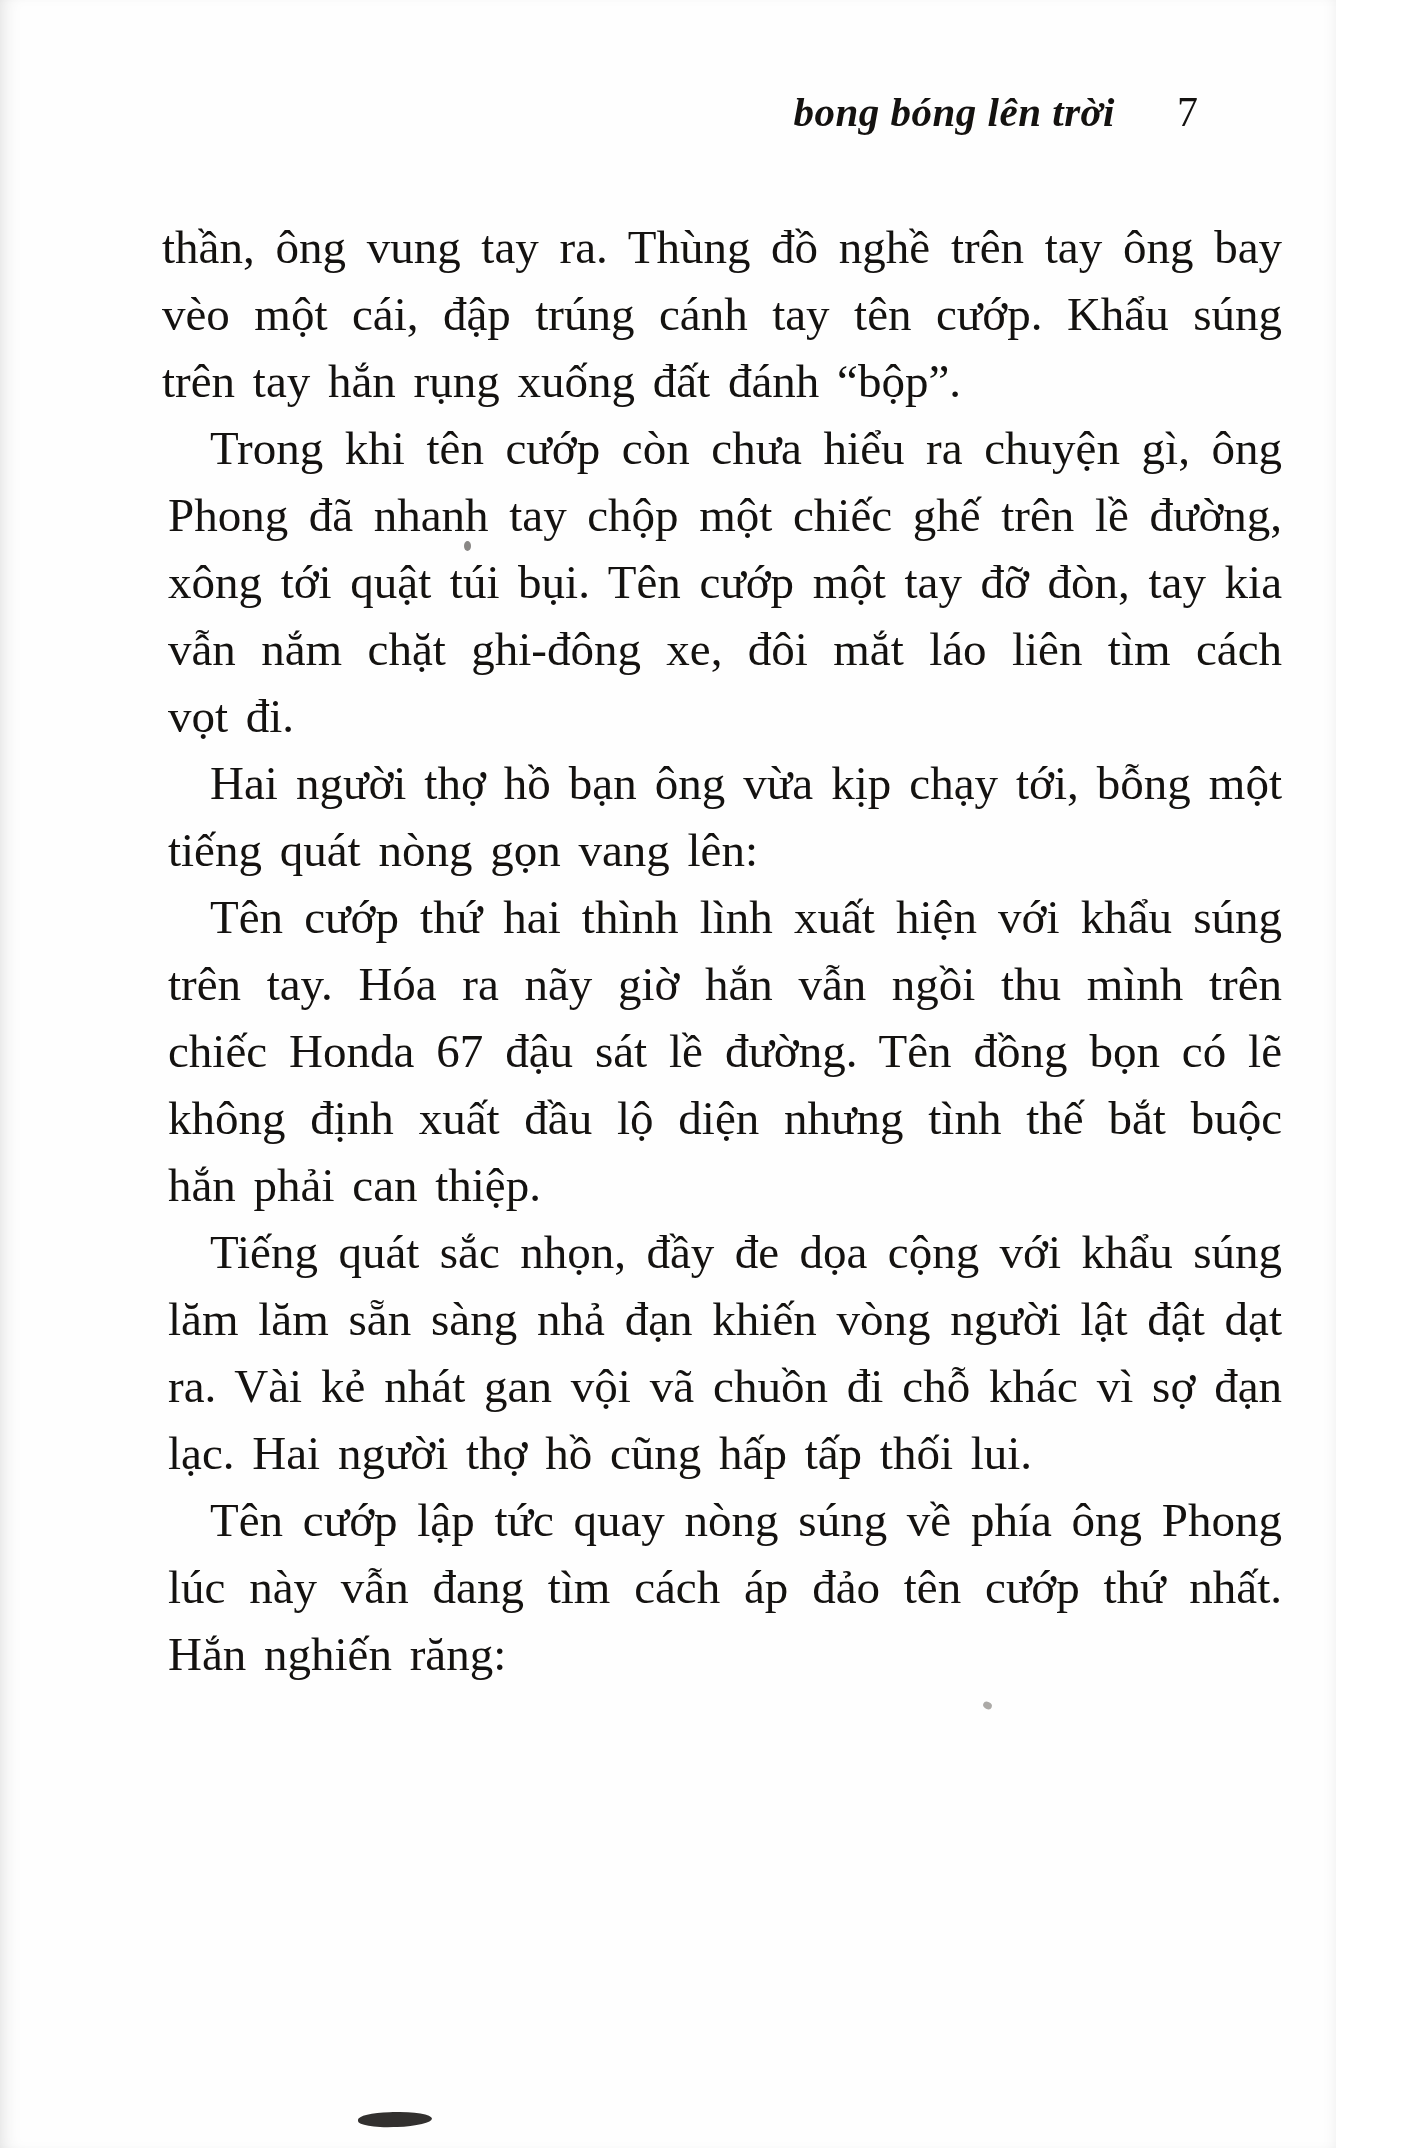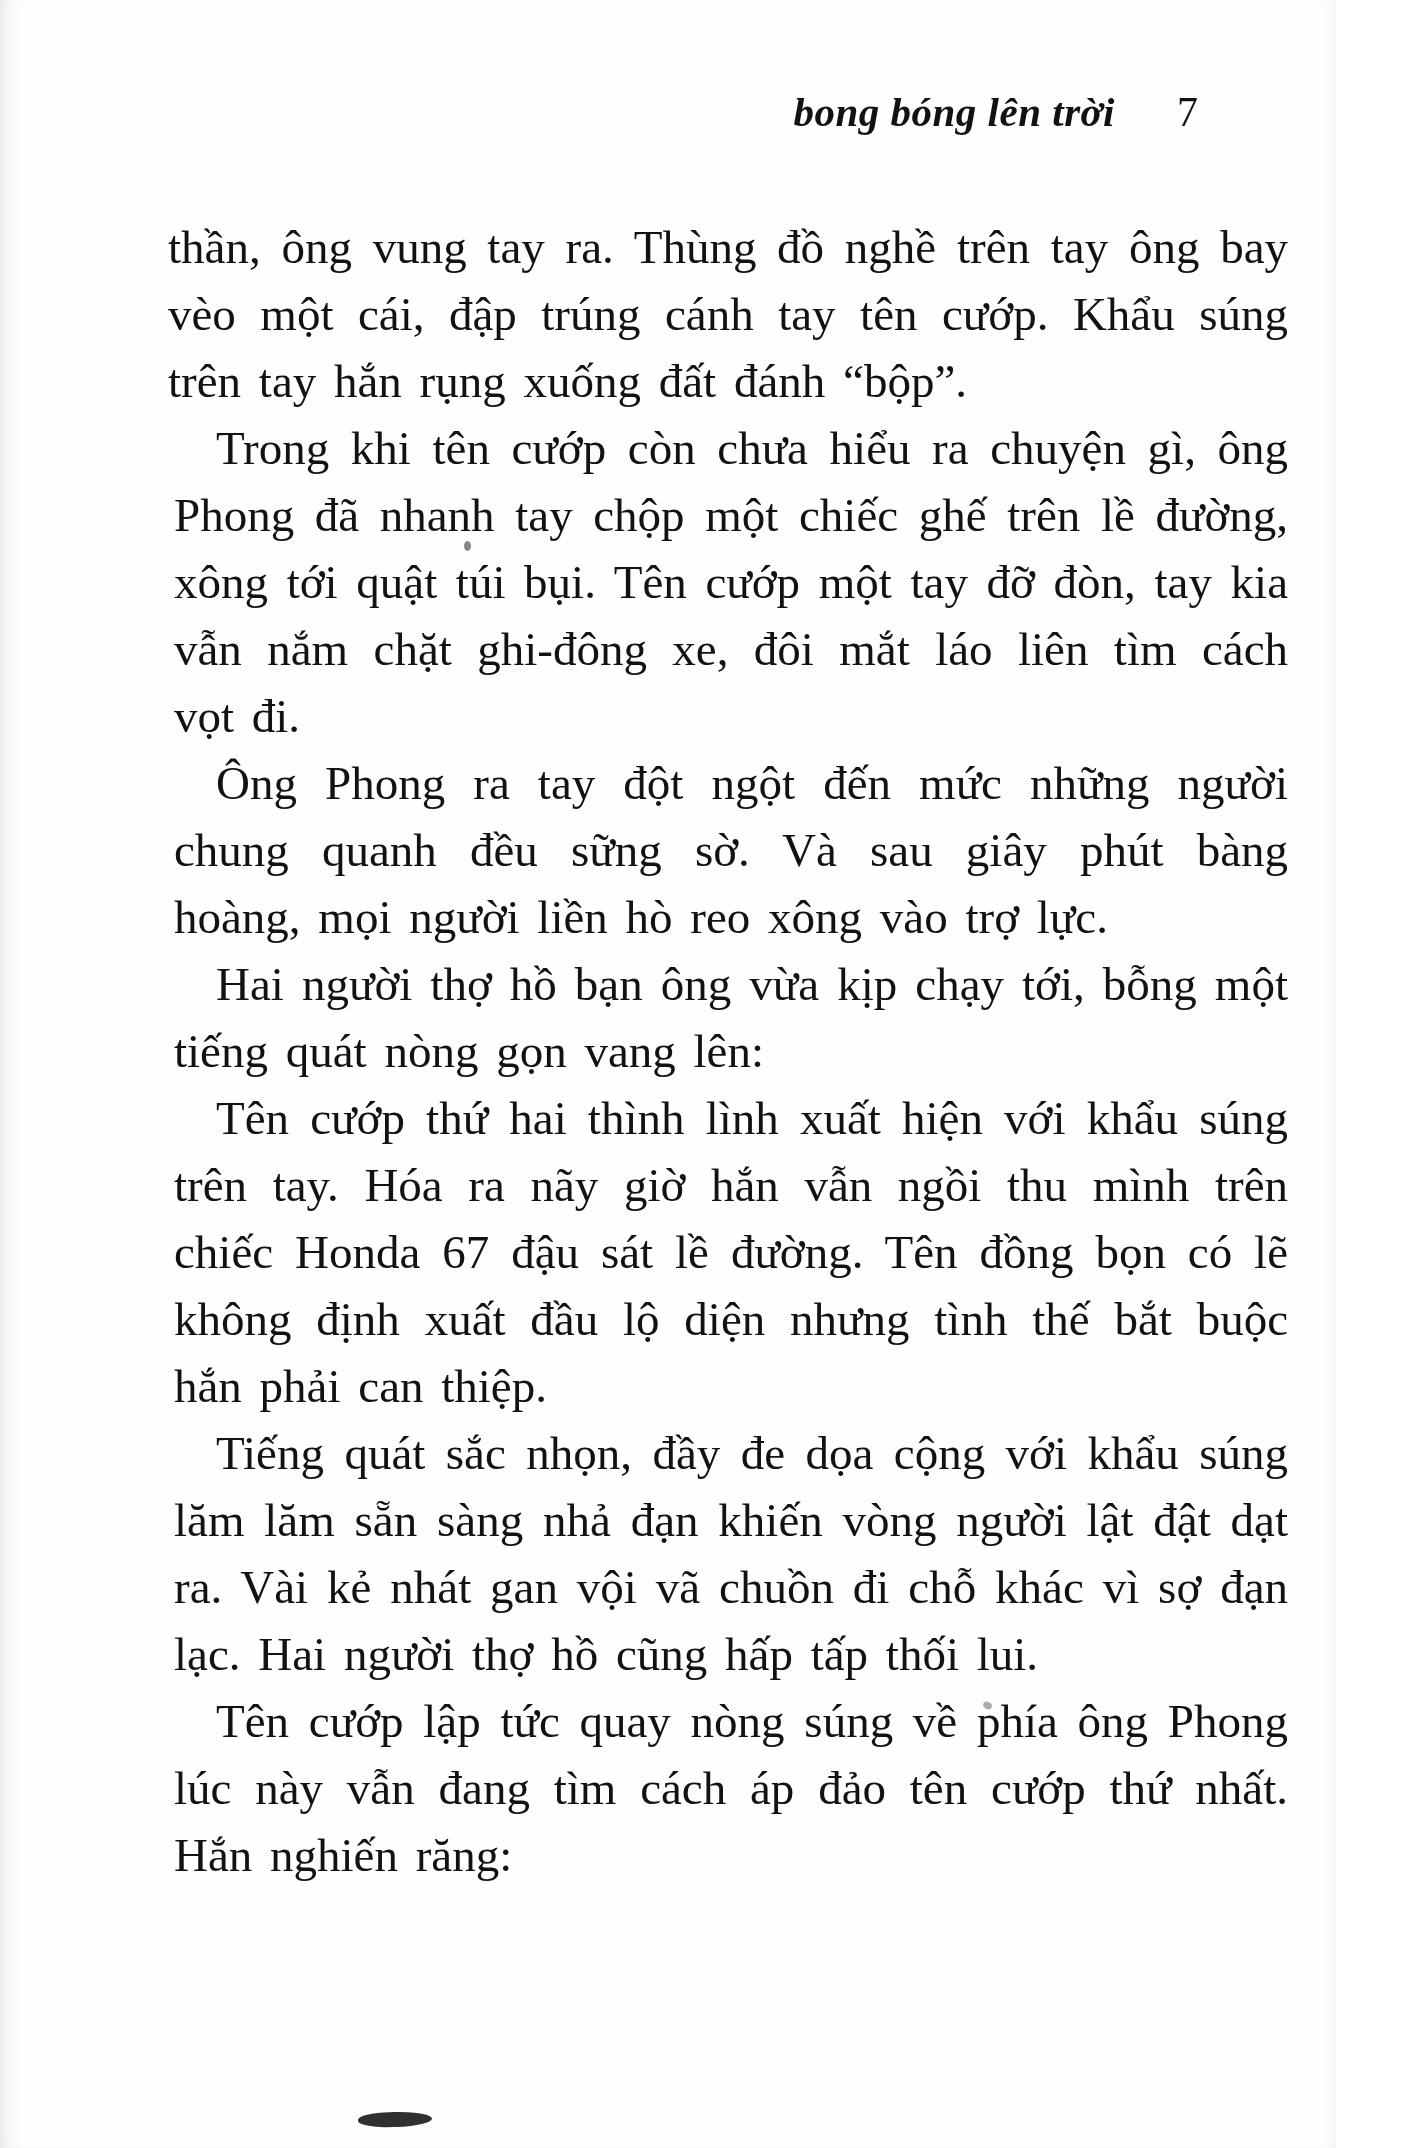--- a/index.html
+++ b/index.html
@@ -31,21 +31,21 @@
     font-size: 41px;
     letter-spacing: 0.5px;
   }
   .rh-page {
     font-size: 42px;
     margin-left: 62px;
     font-weight: normal;
   }
   .body-text {
     position: absolute;
-    left: 168px;
+    left: 162px;
     top: 214px;
     width: 1120px;
     font-size: 47px;
     line-height: 67px;
     text-align: justify;
     word-spacing: 6px;
   }
   .body-text p {
     margin: 0;
     padding: 0;
@@ -93,21 +93,20 @@
 <div class="page">
 
   <div class="running-header">
     <span class="rh-title">bong bóng lên trời</span>
     <span class="rh-page">7</span>
   </div>
 
   <div class="body-text" id="paragraphs">
       <p class="no-indent">thần, ông vung tay ra. Thùng đồ nghề trên tay ông bay vèo một cái, đập trúng cánh tay tên cướp. Khẩu súng trên tay hắn rụng xuống đất đánh “bộp”.</p>
       <p class="indent">Trong khi tên cướp còn chưa hiểu ra chuyện gì, ông Phong đã nhanh tay chộp một chiếc ghế trên lề đường, xông tới quật túi bụi. Tên cướp một tay đỡ đòn, tay kia vẫn nắm chặt ghi-đông xe, đôi mắt láo liên tìm cách vọt đi.</p>
-      <p class="indent">Ông Phong ra tay đột ngột đến mức những người chung quanh đều sững sờ. Và sau giây phút bàng hoàng, mọi người liền hò reo xông vào trợ lực.</p>
       <p class="indent">Hai người thợ hồ bạn ông vừa kịp chạy tới, bỗng một tiếng quát nòng gọn vang lên:</p>
       <p class="indent">Tên cướp thứ hai thình lình xuất hiện với khẩu súng trên tay. Hóa ra nãy giờ hắn vẫn ngồi thu mình trên chiếc Honda 67 đậu sát lề đường. Tên đồng bọn có lẽ không định xuất đầu lộ diện nhưng tình thế bắt buộc hắn phải can thiệp.</p>
       <p class="indent">Tiếng quát sắc nhọn, đầy đe dọa cộng với khẩu súng lăm lăm sẵn sàng nhả đạn khiến vòng người lật đật dạt ra. Vài kẻ nhát gan vội vã chuồn đi chỗ khác vì sợ đạn lạc. Hai người thợ hồ cũng hấp tấp thối lui.</p>
       <p class="indent">Tên cướp lập tức quay nòng súng về phía ông Phong lúc này vẫn đang tìm cách áp đảo tên cướp thứ nhất. Hắn nghiến răng:</p>
     </div>
 
   <div class="scan-smudge"></div>
   <div class="scan-speck-1"></div>
   <div class="scan-speck-2"></div>
 

